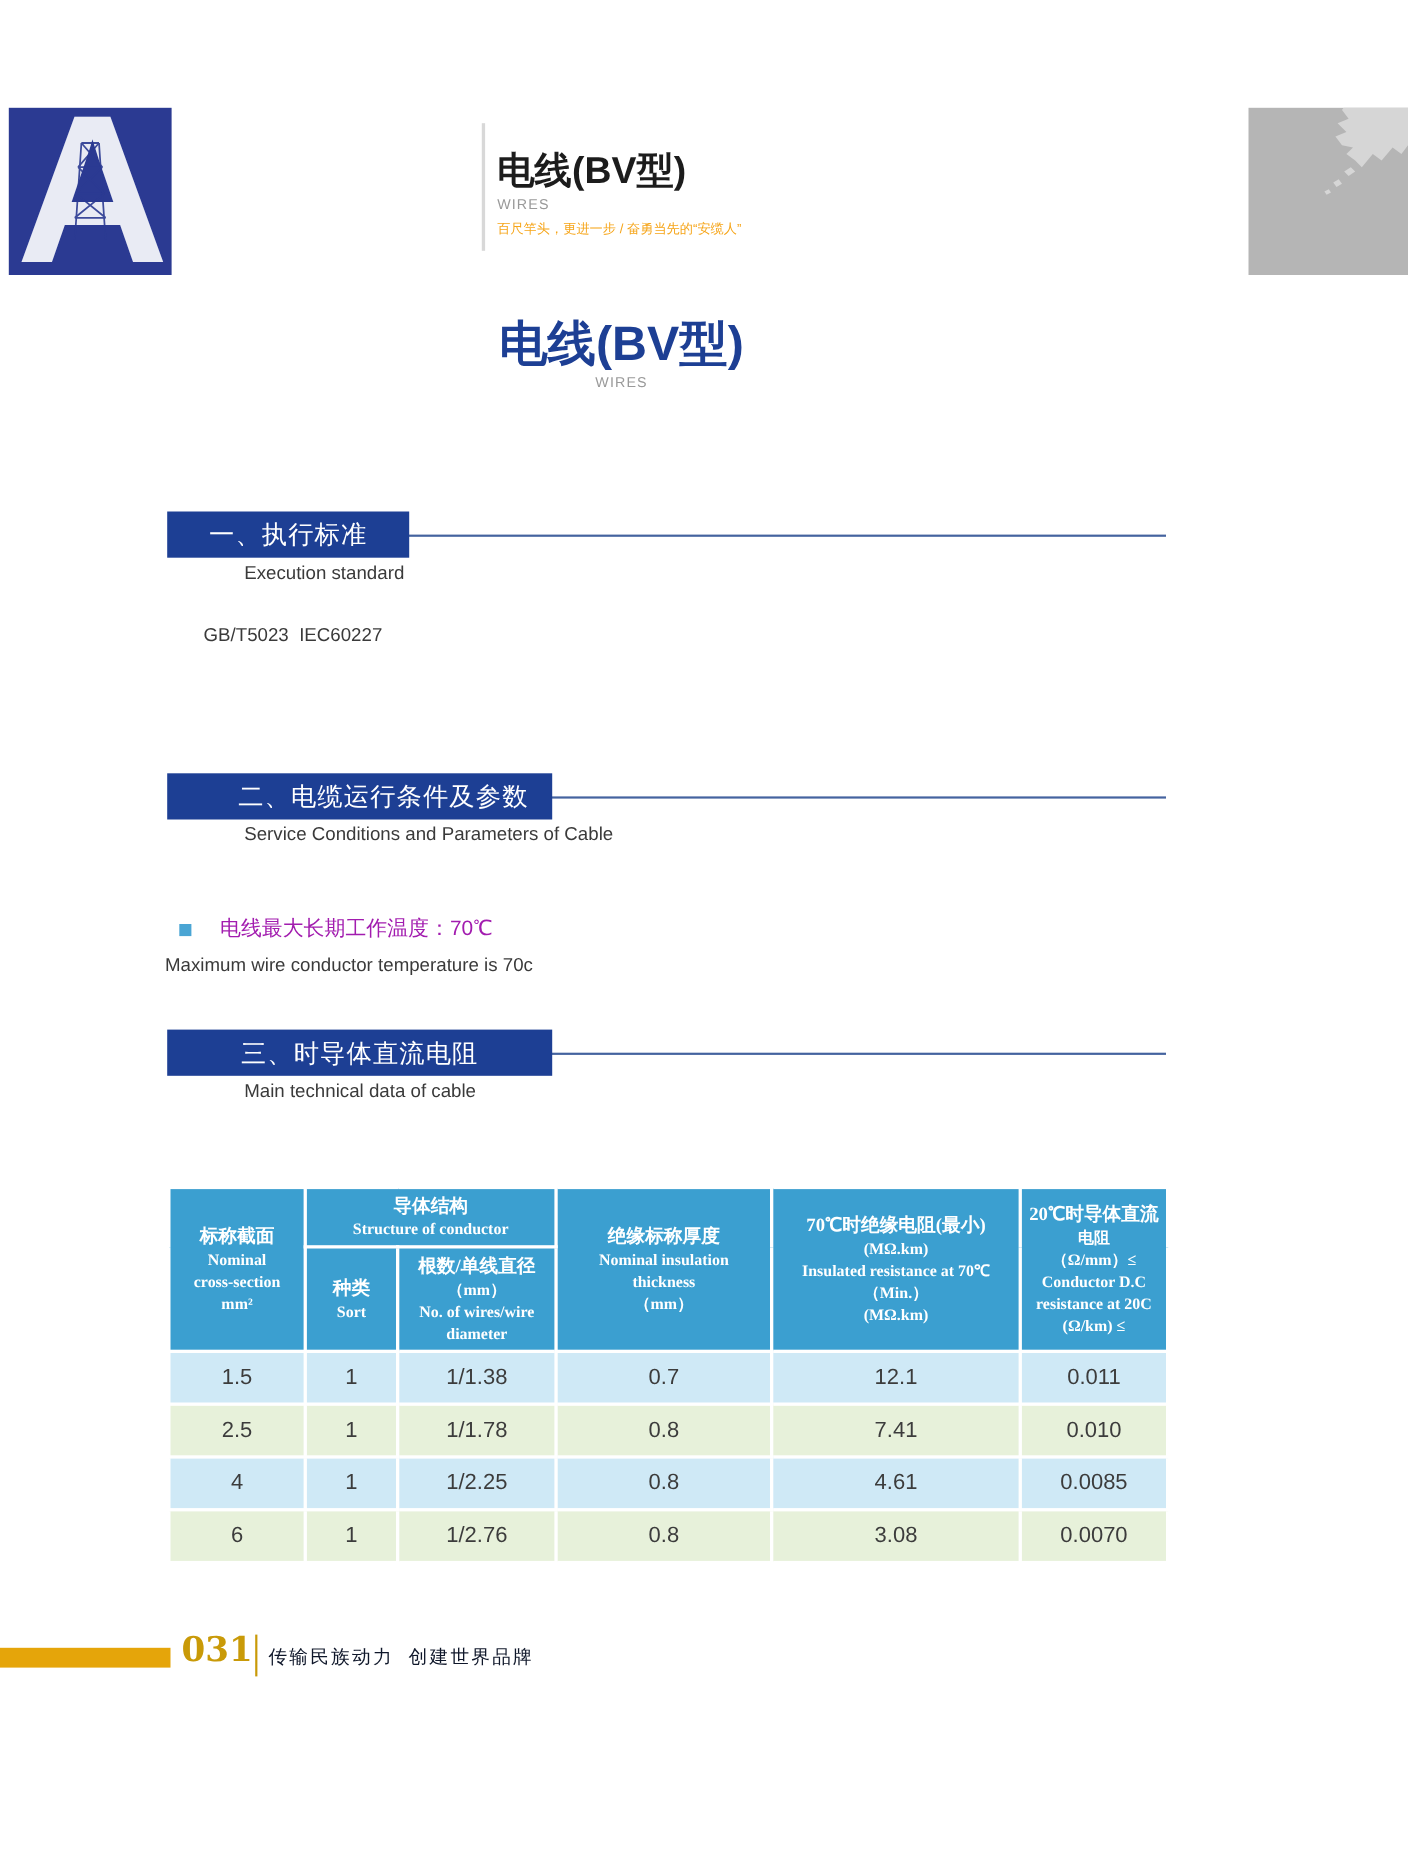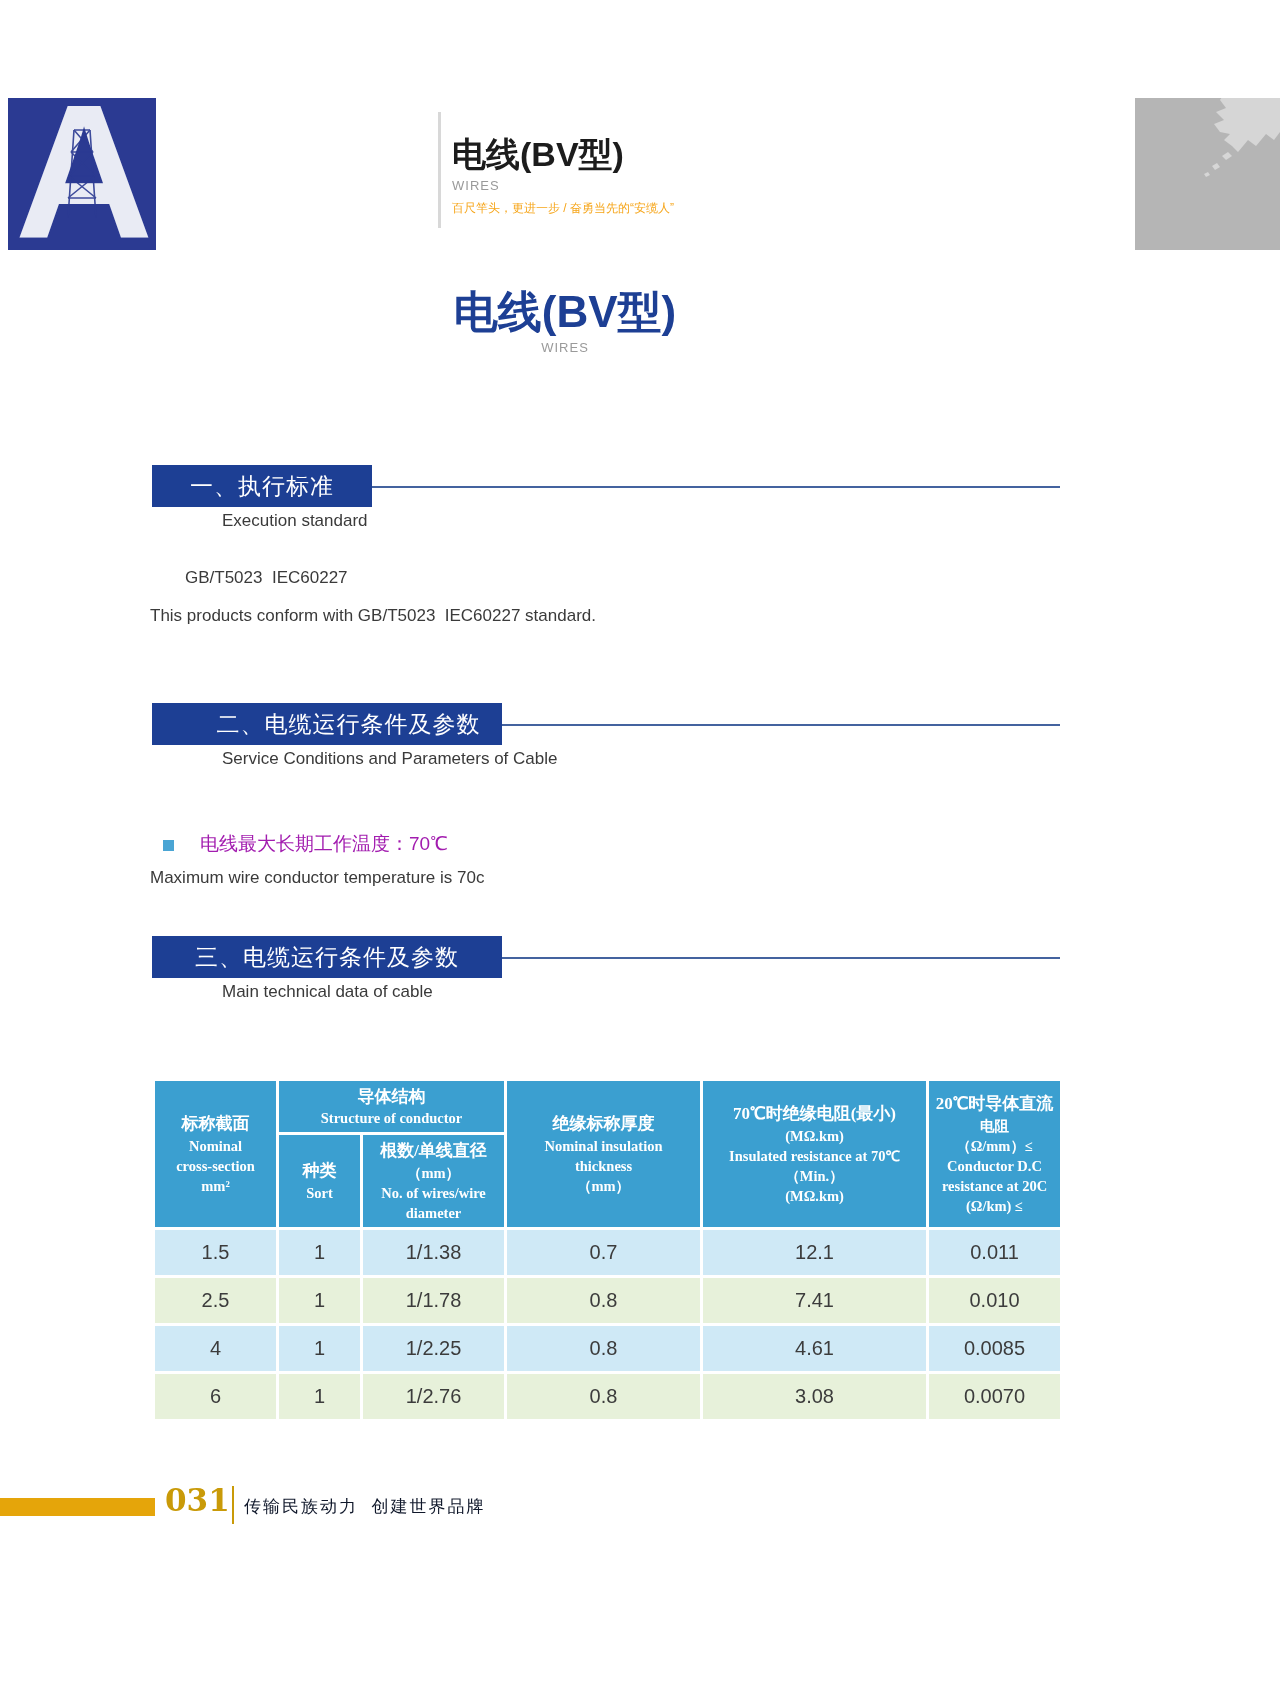--- a/index.html
+++ b/index.html
@@ -126,31 +126,30 @@
     </svg>
   </div>
 
   <div class="main-title">电线(BV型)</div>
   <div class="main-title-en">WIRES</div>
 
   <div class="sec-line" style="left:300px; top:486px; width:760px;"></div>
   <div class="sec-box" style="top:465px; width:220px;">一、执行标准</div>
   <div class="sec-sub" style="top:511px;">Execution standard</div>
   <div class="body-text keep-space" style="left:185px; top:568px;">GB/T5023  IEC60227</div>
-  <div class="body-text keep-space" style="left:150px; top:606px;">This products conform with GB/T5023  IEC60227 standard.</div>
 
   <div class="sec-line" style="left:400px; top:724px; width:660px;"></div>
   <div class="sec-box" style="top:703px; width:350px;padding-left:43px;">二、电缆运行条件及参数</div>
   <div class="sec-sub" style="top:749px;">Service Conditions and Parameters of Cable</div>
   <div class="bullet-sq"></div>
   <div class="bullet-text">电线最大长期工作温度：70℃</div>
   <div class="body-text" style="left:150px; top:868px;">Maximum wire conductor temperature is 70c</div>
 
   <div class="sec-line" style="left:400px; top:957px; width:660px;"></div>
-  <div class="sec-box" style="top:936px; width:350px;">三、电缆运行条件及参数</div>
+  <div class="sec-box" style="top:936px; width:350px;">三、时导体直流电阻</div>
   <div class="sec-sub" style="top:982px;">Main technical data of cable</div>
 
   <table class="spec-table">
     <colgroup>
       <col style="width:124px">
         <col style="width:84px">
         <col style="width:144px">
       <col style="width:196px">
         <col style="width:226px">
         <col style="width:134px">

